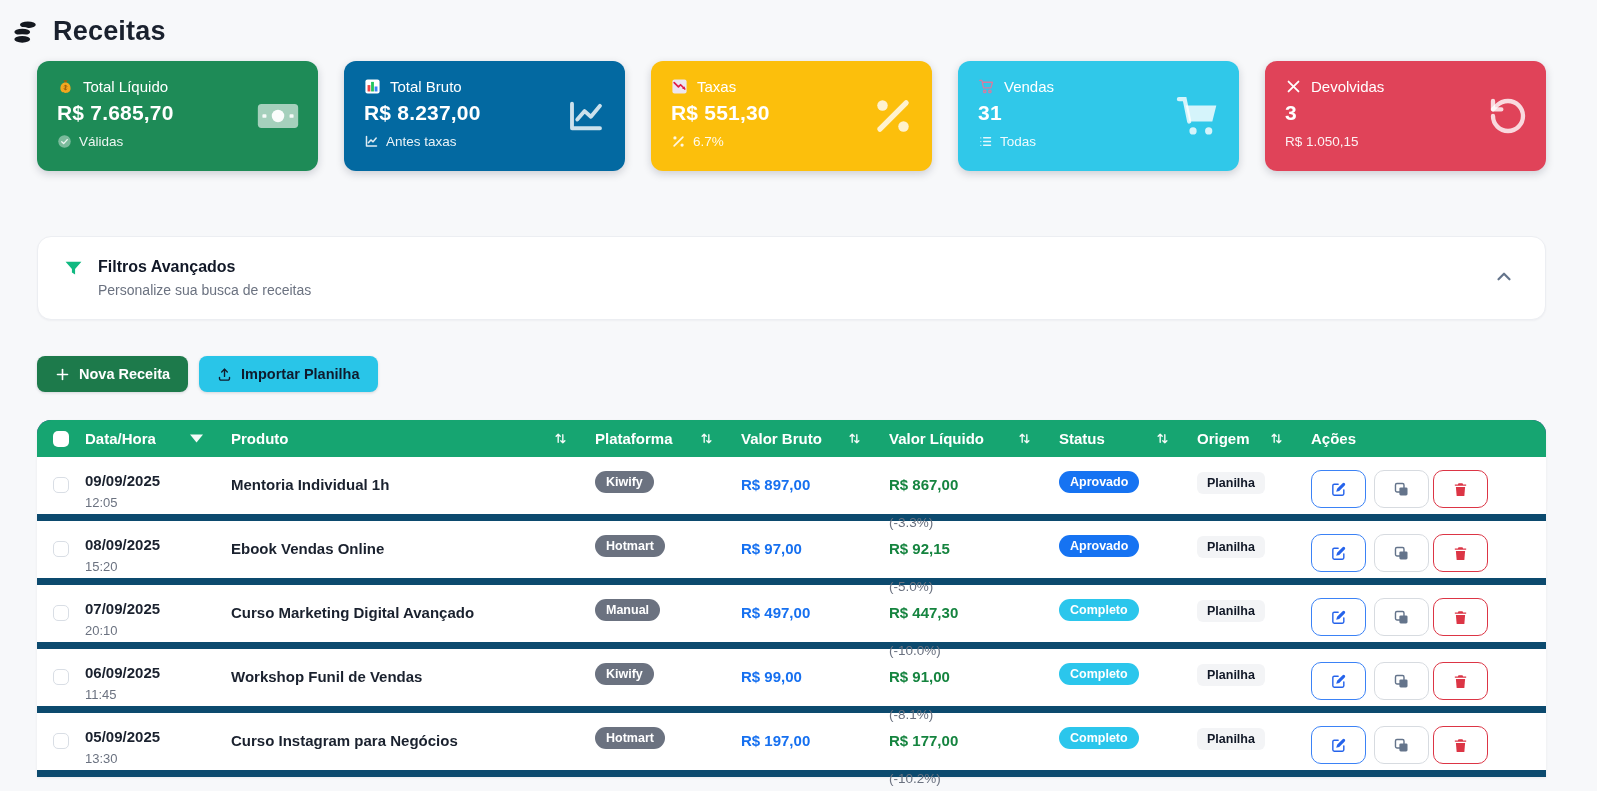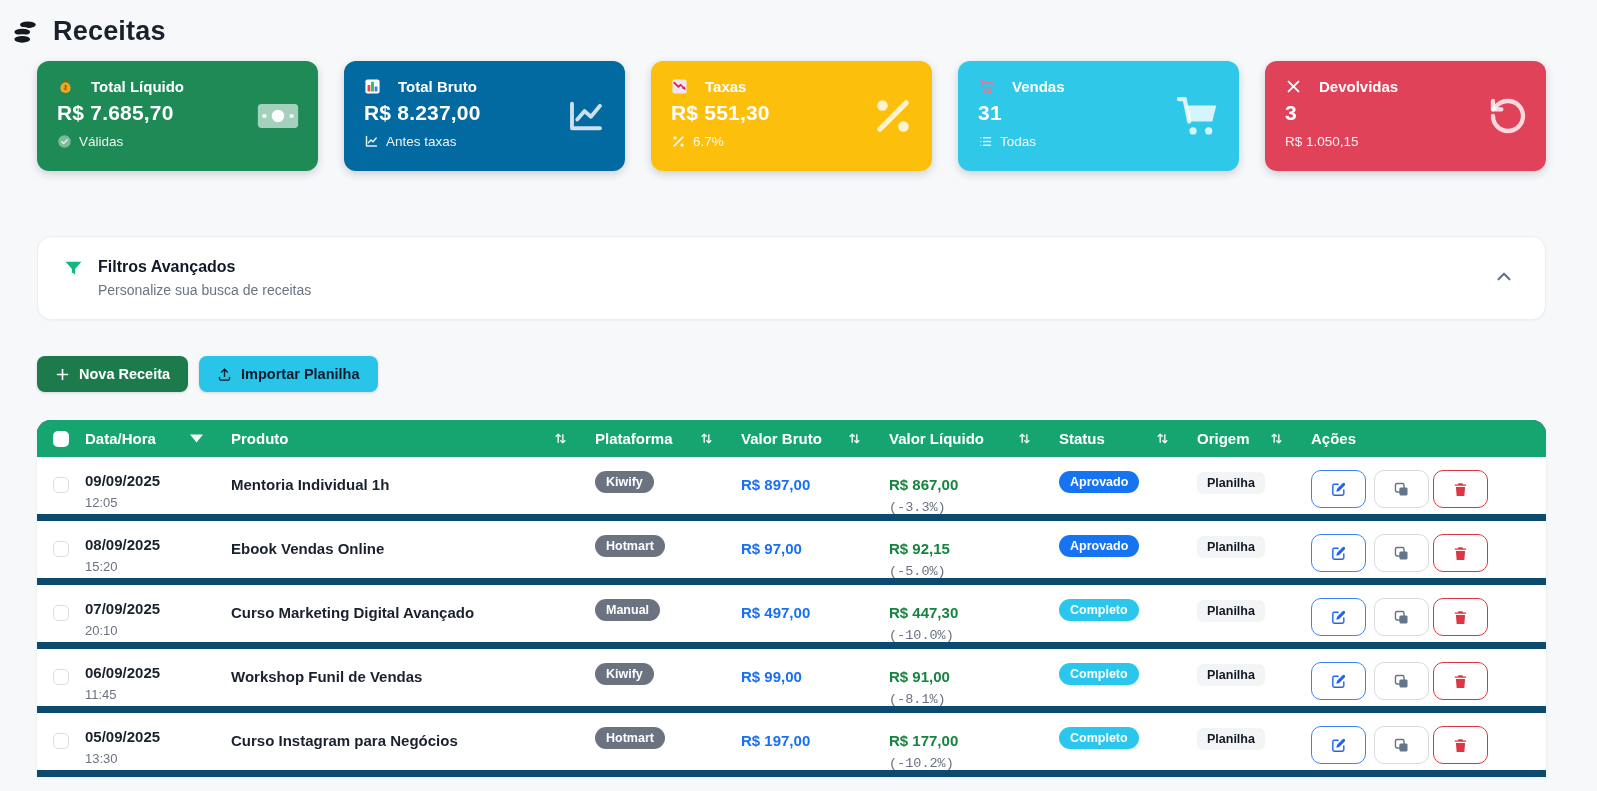--- a/index.html
+++ b/index.html
@@ -8,21 +8,21 @@
 
   
   .page-header { display:flex; align-items:center; gap:12px; padding:16px 0 0 11px; }
   .page-header h1 { font-size:27px; font-weight:700; color:#1a212e; letter-spacing:.2px; }
   .coins { width:30px; height:30px; }
 
   
   .cards { display:grid; grid-template-columns:repeat(5,1fr); gap:26px; margin:14px 51px 0 37px; }
   .card { position:relative; height:110px; border-radius:12px; padding:17px 20px; color:#fff;
     box-shadow:0 3px 8px rgba(15,23,42,.18); }
-  .card-label { display:flex; align-items:center; gap:17px; font-size:15px; font-weight:700; }
+  .card-label { display:flex; align-items:center; gap:9px; font-size:15px; font-weight:400; }
   .card-label svg { width:17px; height:17px; flex:none; }
   .card-value { font-size:21px; font-weight:700; margin-top:6px; letter-spacing:.2px; }
   .card-sub { display:flex; align-items:center; gap:7px; font-size:13.5px; margin-top:9px; opacity:.92; }
   .card-sub svg { width:15px; height:15px; }
   .card-bigicon { position:absolute; right:18px; top:50%; transform:translateY(-50%); }
   .card-bigicon svg { display:block; }
 
   
   .filters { position:relative; margin:65px 51px 0 37px; background:#fff; border:1px solid #eceef2;
     border-radius:14px; padding:21px 26px; box-shadow:0 1px 2px rgba(15,23,42,.04); }
@@ -59,21 +59,21 @@
   .row { height:64px; border-bottom:7px solid #0c4a6e; background:#fff; }
   .cell { padding-top:15px; }
   .date { font-size:15px; font-weight:700; color:#1a212e; }
   .time { font-size:13px; color:#6b7280; margin-top:6px; }
   .product { font-size:15px; font-weight:700; color:#1a212e; padding-top:19px; }
   .pill { display:inline-block; padding:4px 11px; border-radius:999px; font-size:12.5px; font-weight:700;
     color:#fff; margin-top:14px; }
   .pill-platform { background:#6b7280; }
   .gross { font-size:15px; font-weight:700; color:#1670f0; padding-top:19px; }
   .net { font-size:15px; font-weight:700; color:#15843f; padding-top:19px; }
-  .pct { font-size:13.5px; font-weight:400; color:#6b7280; margin-top:7px;font-family:Liberation Mono, monospace; }
+  .pct { font-size:13.5px; font-weight:400; color:#6b7280; margin-top:22px; }
   .origin-badge { display:inline-block; padding:4px 10px; border-radius:6px; background:#f3f4f6;
     color:#111827; font-size:12.5px; font-weight:700; margin-top:15px; }
   .actions { display:flex; gap:8px; padding-top:13px; }
   .icon-btn { width:55px; height:38px; background:#fff; border-radius:10px; cursor:pointer;
     display:flex; align-items:center; justify-content:center; }
   .icon-btn svg { width:17px; height:17px; }
   .btn-edit { border:1px solid #3b82f6; }
   .btn-copy { border:1px solid #d7dbe0; margin-right:-4px; }
   .btn-del { border:1px solid #dc3545; }
 </style>

